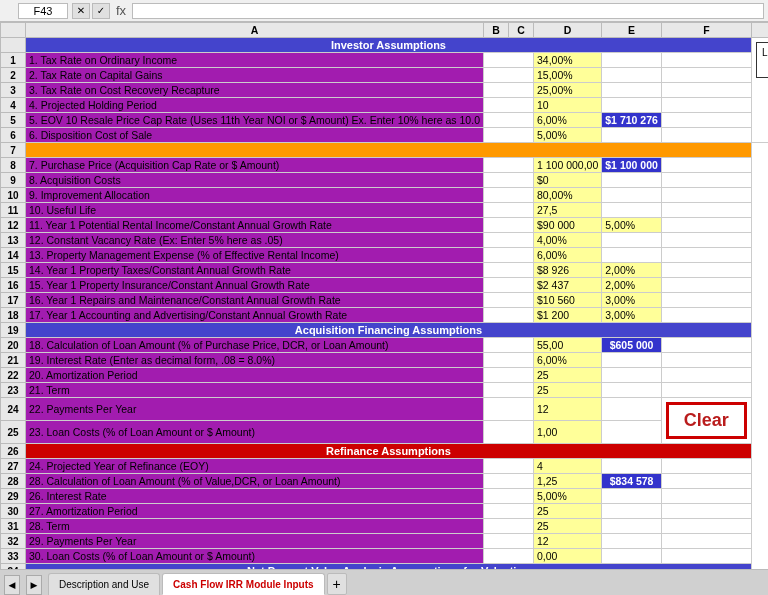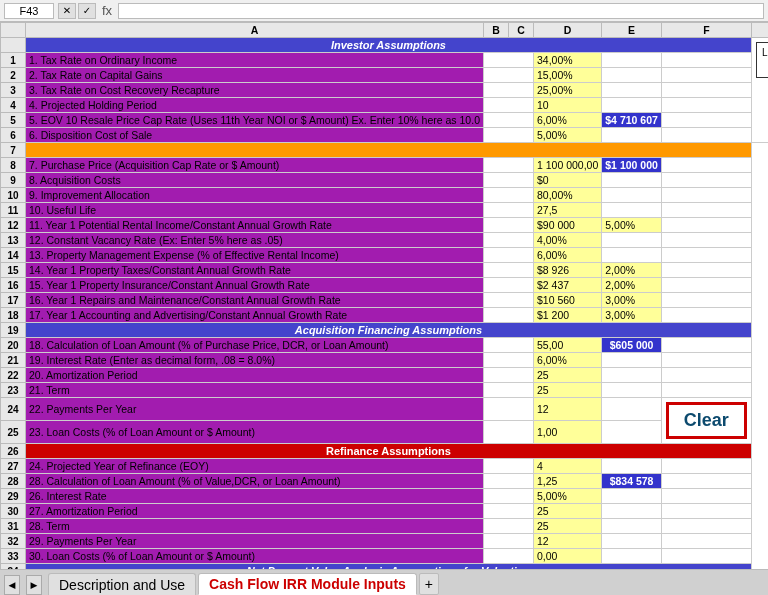--- a/index.html
+++ b/index.html
@@ -2,61 +2,61 @@
 <html><head>
   <meta charset="utf-8">
   <style>
     * { box-sizing: border-box; margin: 0; padding: 0; }
     body { font-family: Arial, sans-serif; font-size: 11px; background: #d0d0d0; width: 768px; height: 595px; overflow: hidden; }
 
     .app-container { width: 768px; height: 595px; display: flex; flex-direction: column; background: #fff; }
 
     
     .formula-bar { display: flex; align-items: center; height: 22px; background: #f0f0f0; border-bottom: 1px solid #bbb; padding: 0 4px; gap: 4px; }
-    .cell-ref { width: 50px; border: 1px solid #bbb; padding: 1px 3px; font-size: 11px; text-align: center; background: #fff; }
+    .cell-ref { width: 50px; border: 1px solid #bbb; padding: 1px 3px; font-size: 11px; text-align: center; background: #fff; margin-left: 14px; }
     .formula-icons { display: flex; gap: 2px; align-items: center; }
     .formula-icon { width: 18px; height: 16px; background: #e0e0e0; border: 1px solid #bbb; display: flex; align-items: center; justify-content: center; font-size: 10px; cursor: pointer; }
     .formula-input { flex: 1; border: 1px solid #bbb; padding: 1px 3px; font-size: 11px; background: #fff; }
     .fx-label { font-size: 13px; color: #555; padding: 0 2px; }
 
     
     .spreadsheet { flex: 1; overflow: auto; position: relative; }
 
     table { border-collapse: collapse; width: 100%; }
     td, th { border: 1px solid #ccc; padding: 1px 3px; white-space: nowrap; font-size: 10.5px; }
 
     .col-header { background: #e8e8e8; text-align: center; font-weight: bold; width: 25px; min-width: 25px; border: 1px solid #bbb; }
     .row-header { background: #e8e8e8; text-align: center; font-weight: bold; min-width: 22px; width: 22px; border: 1px solid #bbb; font-size: 10px; }
 
-    .section-header { background: #4444cc; color: #fff; font-weight: bold; text-align: center; font-size: 11px; font-style: italic; }
+    .section-header { background: #4444cc; color: #fff; font-weight: bold; text-align: center; font-size: 11px; }
     .section-header-red { background: #cc0000; color: #fff; font-weight: bold; text-align: center; font-size: 11px; }
 
     .label-cell { background: #a21caf; }
     .yellow-cell { background: #ffff99; }
     .blue-button-cell { background: #3333cc; color: #fff; font-weight: bold; text-align: center; }
 
     .info-box { border: 1px solid #333; padding: 3px 5px; background: #fff; font-size: 10px; text-align: center; line-height: 1.4; }
 
     .clear-button {
       background: #fff;
       border: 3px solid #cc0000;
-      color: #0c4a6e;
+      color: #b91c1c;
       font-size: 18px;
       font-weight: bold;
       padding: 5px 15px;
       cursor: pointer;
       display: flex;
       align-items: center;
       justify-content: center;
     }
 
     
     .tab-bar { height: 26px; background: #d0d0d0; border-top: 1px solid #bbb; display: flex; align-items: flex-end; padding: 0 4px; gap: 2px; }
     .tab-nav-btn { width: 16px; height: 20px; background: #e0e0e0; border: 1px solid #aaa; display: flex; align-items: center; justify-content: center; font-size: 9px; cursor: pointer; margin-right: 4px; }
-    .tab { height: 22px; padding: 0 10px; border: 1px solid #bbb; border-bottom: none; background: #e0e0e0; display: flex; align-items: center; font-size: 14px; cursor: pointer; border-radius: 3px 3px 0 0; }
+    .tab { height: 22px; padding: 0 10px; border: 1px solid #bbb; border-bottom: none; background: #e0e0e0; display: flex; align-items: center; font-size: 10px; cursor: pointer; border-radius: 3px 3px 0 0; }
     .tab.active-red { background: #fff; border-bottom: 1px solid #fff; color: #cc0000; font-weight: bold; }
     .tab-add { width: 20px; height: 22px; display: flex; align-items: center; justify-content: center; background: #e0e0e0; border: 1px solid #bbb; border-radius: 2px; cursor: pointer; font-size: 14px; }
 
     .empty-cell { background: #fff; }
   </style>
 </head>
 <body>
 
 <div class="app-container">
 
@@ -129,21 +129,21 @@
           <td class="yellow-cell">10</td>
           <td class="empty-cell"></td>
           <td class="empty-cell"></td>
         </tr>
 
         <tr>
           <td class="row-header">5</td>
           <td class="label-cell"><span>5.</span> EOV 10 Resale Price Cap Rate (Uses 11th Year NOI or $ Amount) Ex. Enter 10% here as 10.0</td>
           <td colspan="2" class="empty-cell"></td>
           <td class="yellow-cell">6,00%</td>
-          <td class="blue-button-cell">$4 710 607</td>
+          <td class="blue-button-cell">$1 710 276</td>
           <td class="empty-cell"></td>
         </tr>
 
         <tr>
           <td class="row-header">6</td>
           <td class="label-cell"><span>6.</span> Disposition Cost of Sale</td>
           <td colspan="2" class="empty-cell"></td>
           <td class="yellow-cell">5,00%</td>
           <td class="empty-cell"></td>
           <td class="empty-cell"></td>

